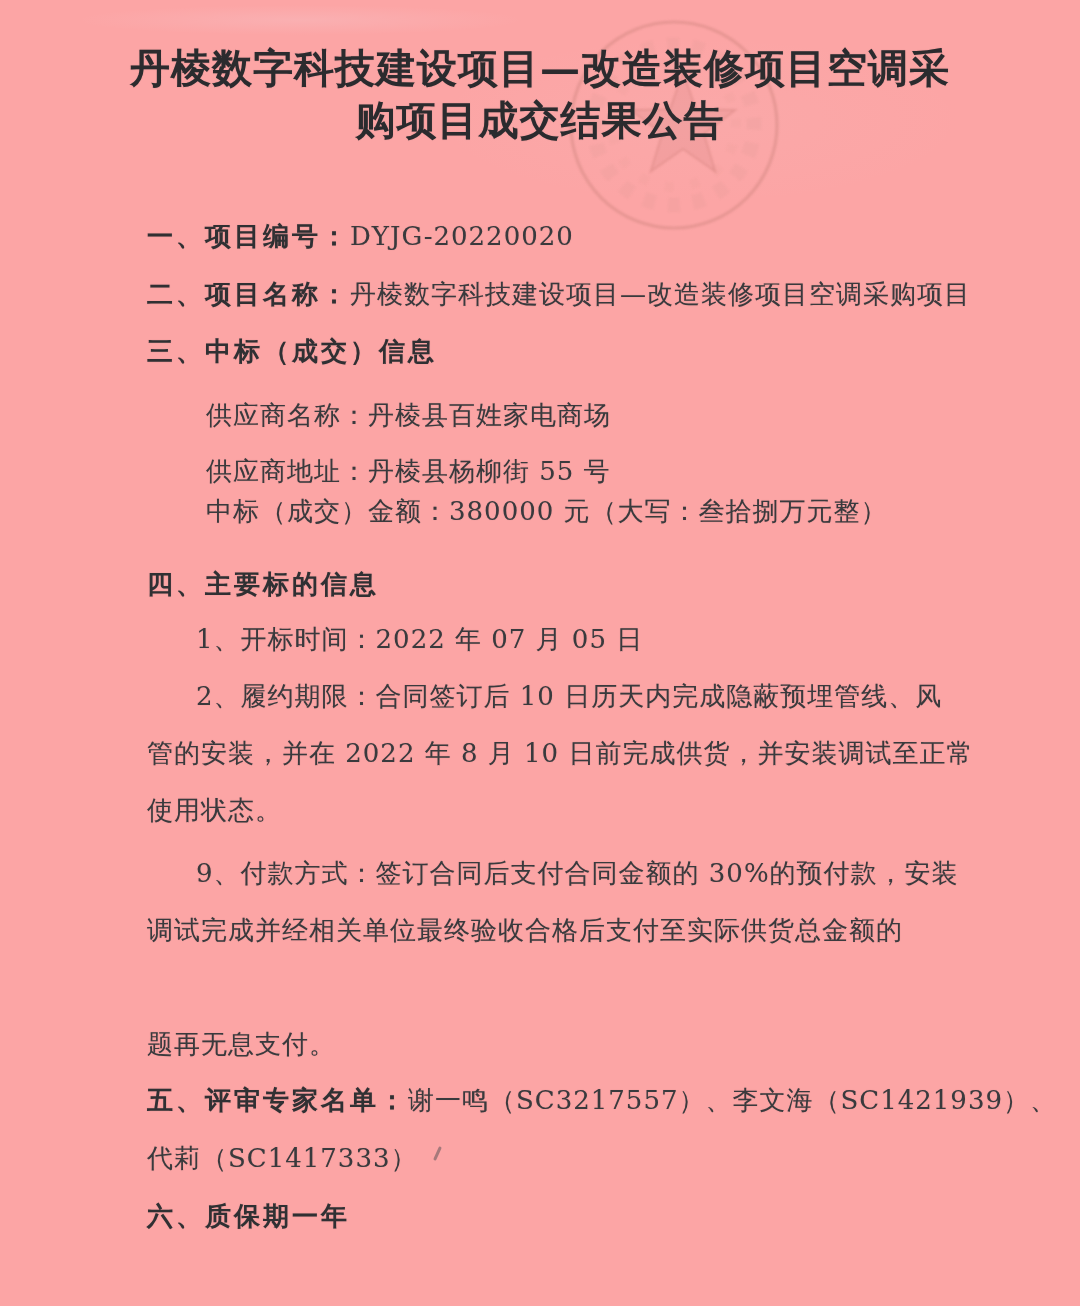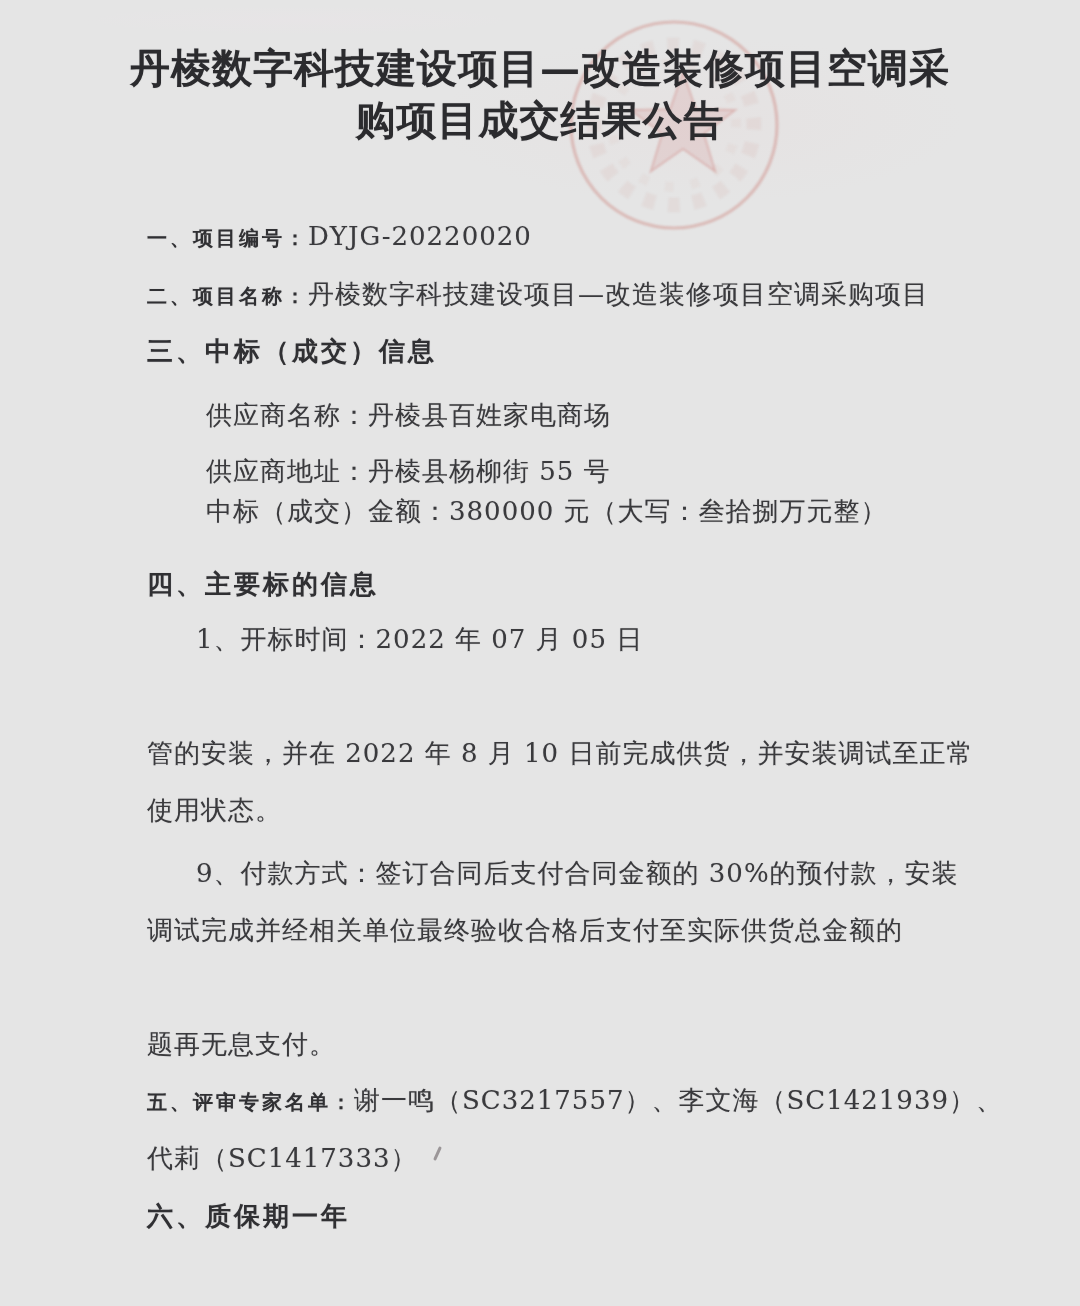--- a/index.html
+++ b/index.html
@@ -1,20 +1,20 @@
 <!DOCTYPE html>
 <html><head>
 <meta charset="utf-8">
 <style>
   html, body { margin: 0; padding: 0; }
   .page {
     position: relative;
     width: 1080px;
     height: 1306px;
-    background: #e5e5e5;
+    background: #fca5a5;
     overflow: hidden;
     font-family: "DejaVu Serif", serif;
     color: #3a3a3d;
   }
   
   .page::before {
     content: "";
     position: absolute;
     inset: 0;
     background:
@@ -42,21 +42,21 @@
     white-space: nowrap;
     font-size: 26px;
     letter-spacing: 1px;
     line-height: 36px;
     z-index: 2;
     text-shadow: 0 0 1px rgba(70,70,75,0.30);
   }
   .blabel {
     font-family: "DejaVu Sans", sans-serif;
     font-weight: 700;
-    font-size: 20px;
+    font-size: 26px;
     letter-spacing: 3px;
     color: #303033;
   }
   .heading {
     font-family: "DejaVu Sans", sans-serif;
     font-weight: 700;
     letter-spacing: 3px;
     color: #303033;
     text-align: center;
   }
@@ -114,20 +114,21 @@
   </div>
 
   <div class="line heading" style="left:147px; top:333px">三、中标（成交）信息</div>
   <div class="line" style="left:206px; top:397px">供应商名称：丹棱县百姓家电商场</div>
   <div class="line" style="left:206px; top:453px">供应商地址：丹棱县杨柳街 55 号</div>
   <div class="line" style="left:206px; top:493px">中标（成交）金额：380000 元（大写：叁拾捌万元整）</div>
 
   <div class="line heading" style="left:147px; top:566px">四、主要标的信息</div>
   <div class="line" style="left:196px; top:621px">1、开标时间：2022 年 07 月 05 日</div>
 
+  <div class="line" style="left:196px; top:678px">2、履约期限：合同签订后 10 日历天内完成隐蔽预埋管线、风</div>
   <div class="line" style="left:147px; top:735px">管的安装，并在 2022 年 8 月 10 日前完成供货，并安装调试至正常</div>
   <div class="line" style="left:147px; top:792px">使用状态。</div>
 
   <div class="line" style="left:196px; top:855px">9、付款方式：签订合同后支付合同金额的 30%的预付款，安装</div>
   <div class="line" style="left:147px; top:912px">调试完成并经相关单位最终验收合格后支付至实际供货总金额的</div>
   <div class="line" style="left:147px; top:1026px">题再无息支付。</div>
 
   <div class="line" style="left:147px; top:1082px">
     <span class="blabel">五、评审专家名单：</span><span>谢一鸣（SC3217557）、李文海（SC1421939）、</span>
   </div>

